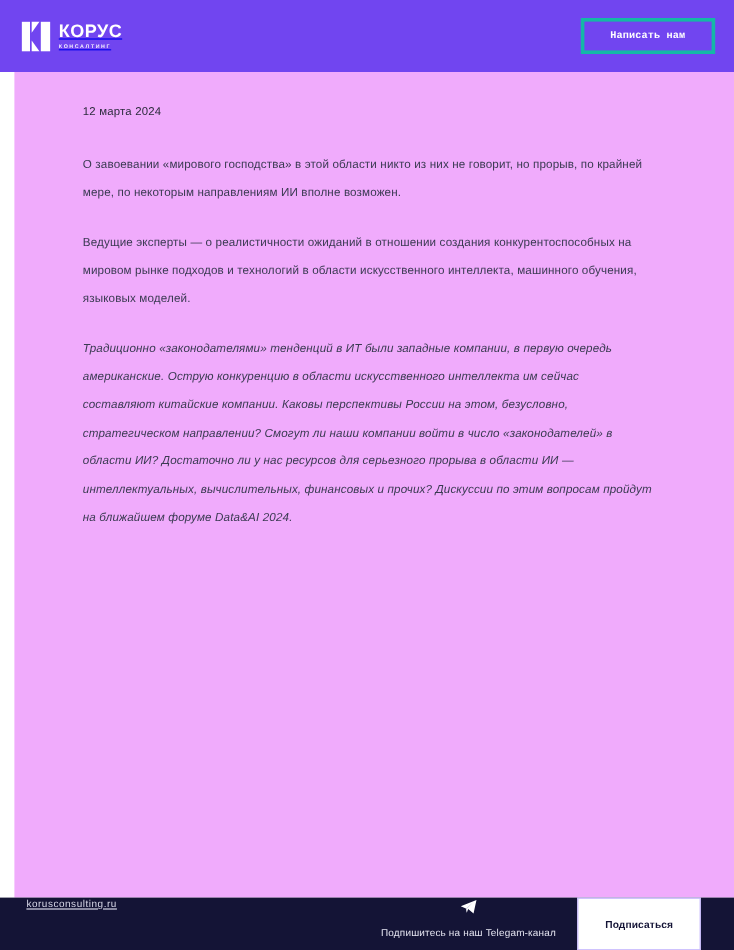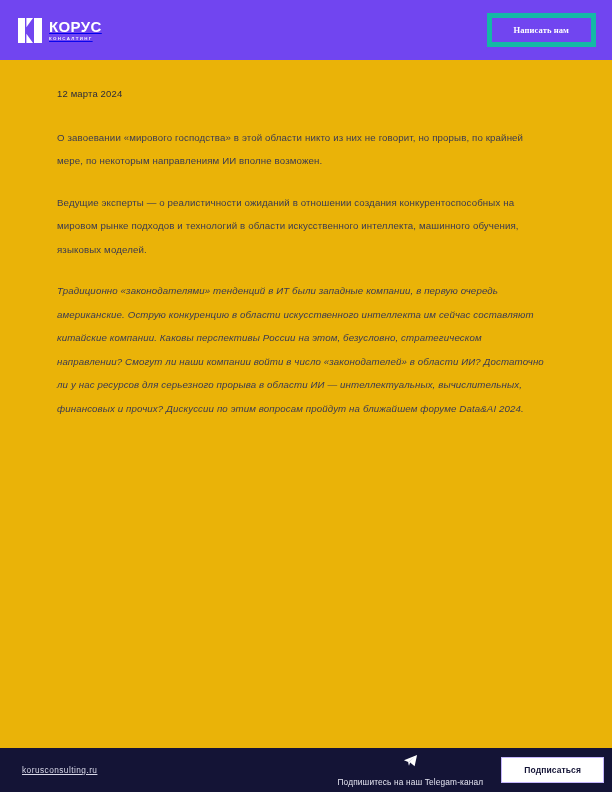--- a/index.html
+++ b/index.html
@@ -68,37 +68,38 @@
   .brand-sub {
     color: #ffffff;
     font-size: 4.4px;
     font-weight: bold;
     letter-spacing: 1.35px;
     margin-top: 2.5px;
     opacity: 0.92;
   }
 
   .header-cta {
-    border: 5px solid #14b8a6;
+    border: 3px solid #14b8a6;
     background: transparent;
     color: #ffffff;
-    font-family: Liberation Serif, serif;
+    font-family: Liberation Mono, monospace;
     font-size: 8.5px;
     font-weight: bold;
     letter-spacing: 0.1px;
     padding: 7px 22px;
     cursor: pointer;
     white-space: nowrap;
   }
 
   
   .content {
     flex: 1 1 auto;
     padding: 28px 68px 0 57px;
-    background: #eab308;
+    background: #f0abfc;
+    margin-left: 12px;
   }
 
   .article-date {
     font-size: 9.5px;
     color: #2b2b3c;
     letter-spacing: 0.15px;
     margin-bottom: 27px;
   }
 
   .article-title {
@@ -121,22 +122,21 @@
   }
 
   .article-body p:last-child { margin-bottom: 0; font-style: italic; }
 
   
   .site-footer {
     flex: 0 0 auto;
     height: 44px;
     background: #141436;
     display: flex;
-    align-items: center;
-    padding: 0 8px 0 22px;
+    padding: 0 28px 0 22px;
   }
 
   .footer-site {
     color: #d8d8e8;
     font-size: 8.3px;
     letter-spacing: 0.45px;
     flex: 0 0 auto;
   }
 
   .footer-promo {

